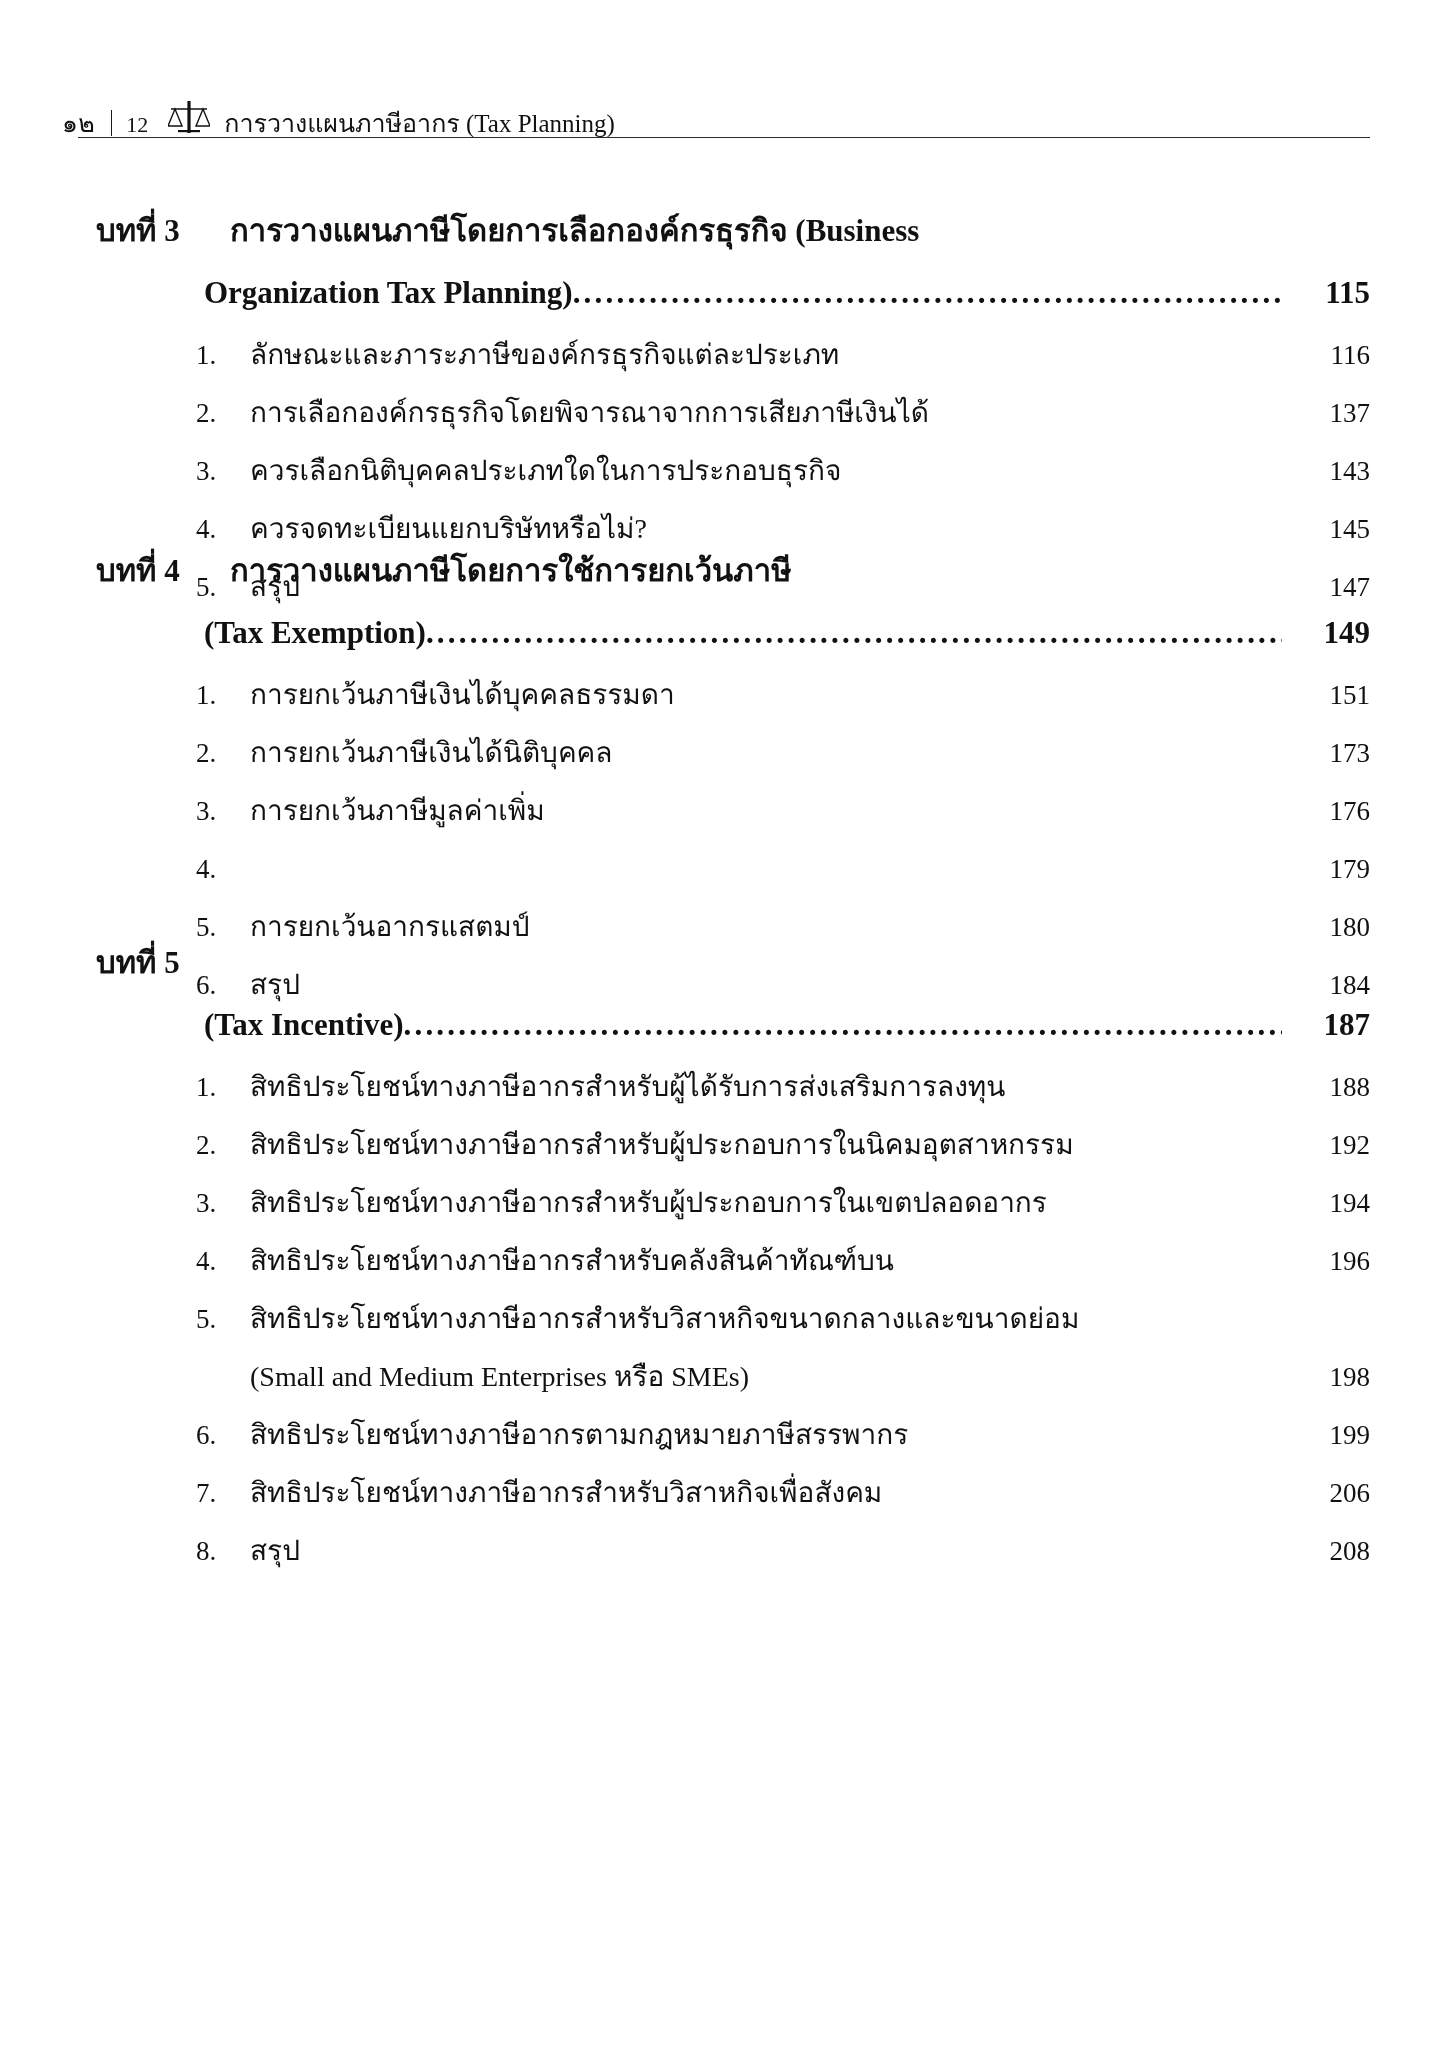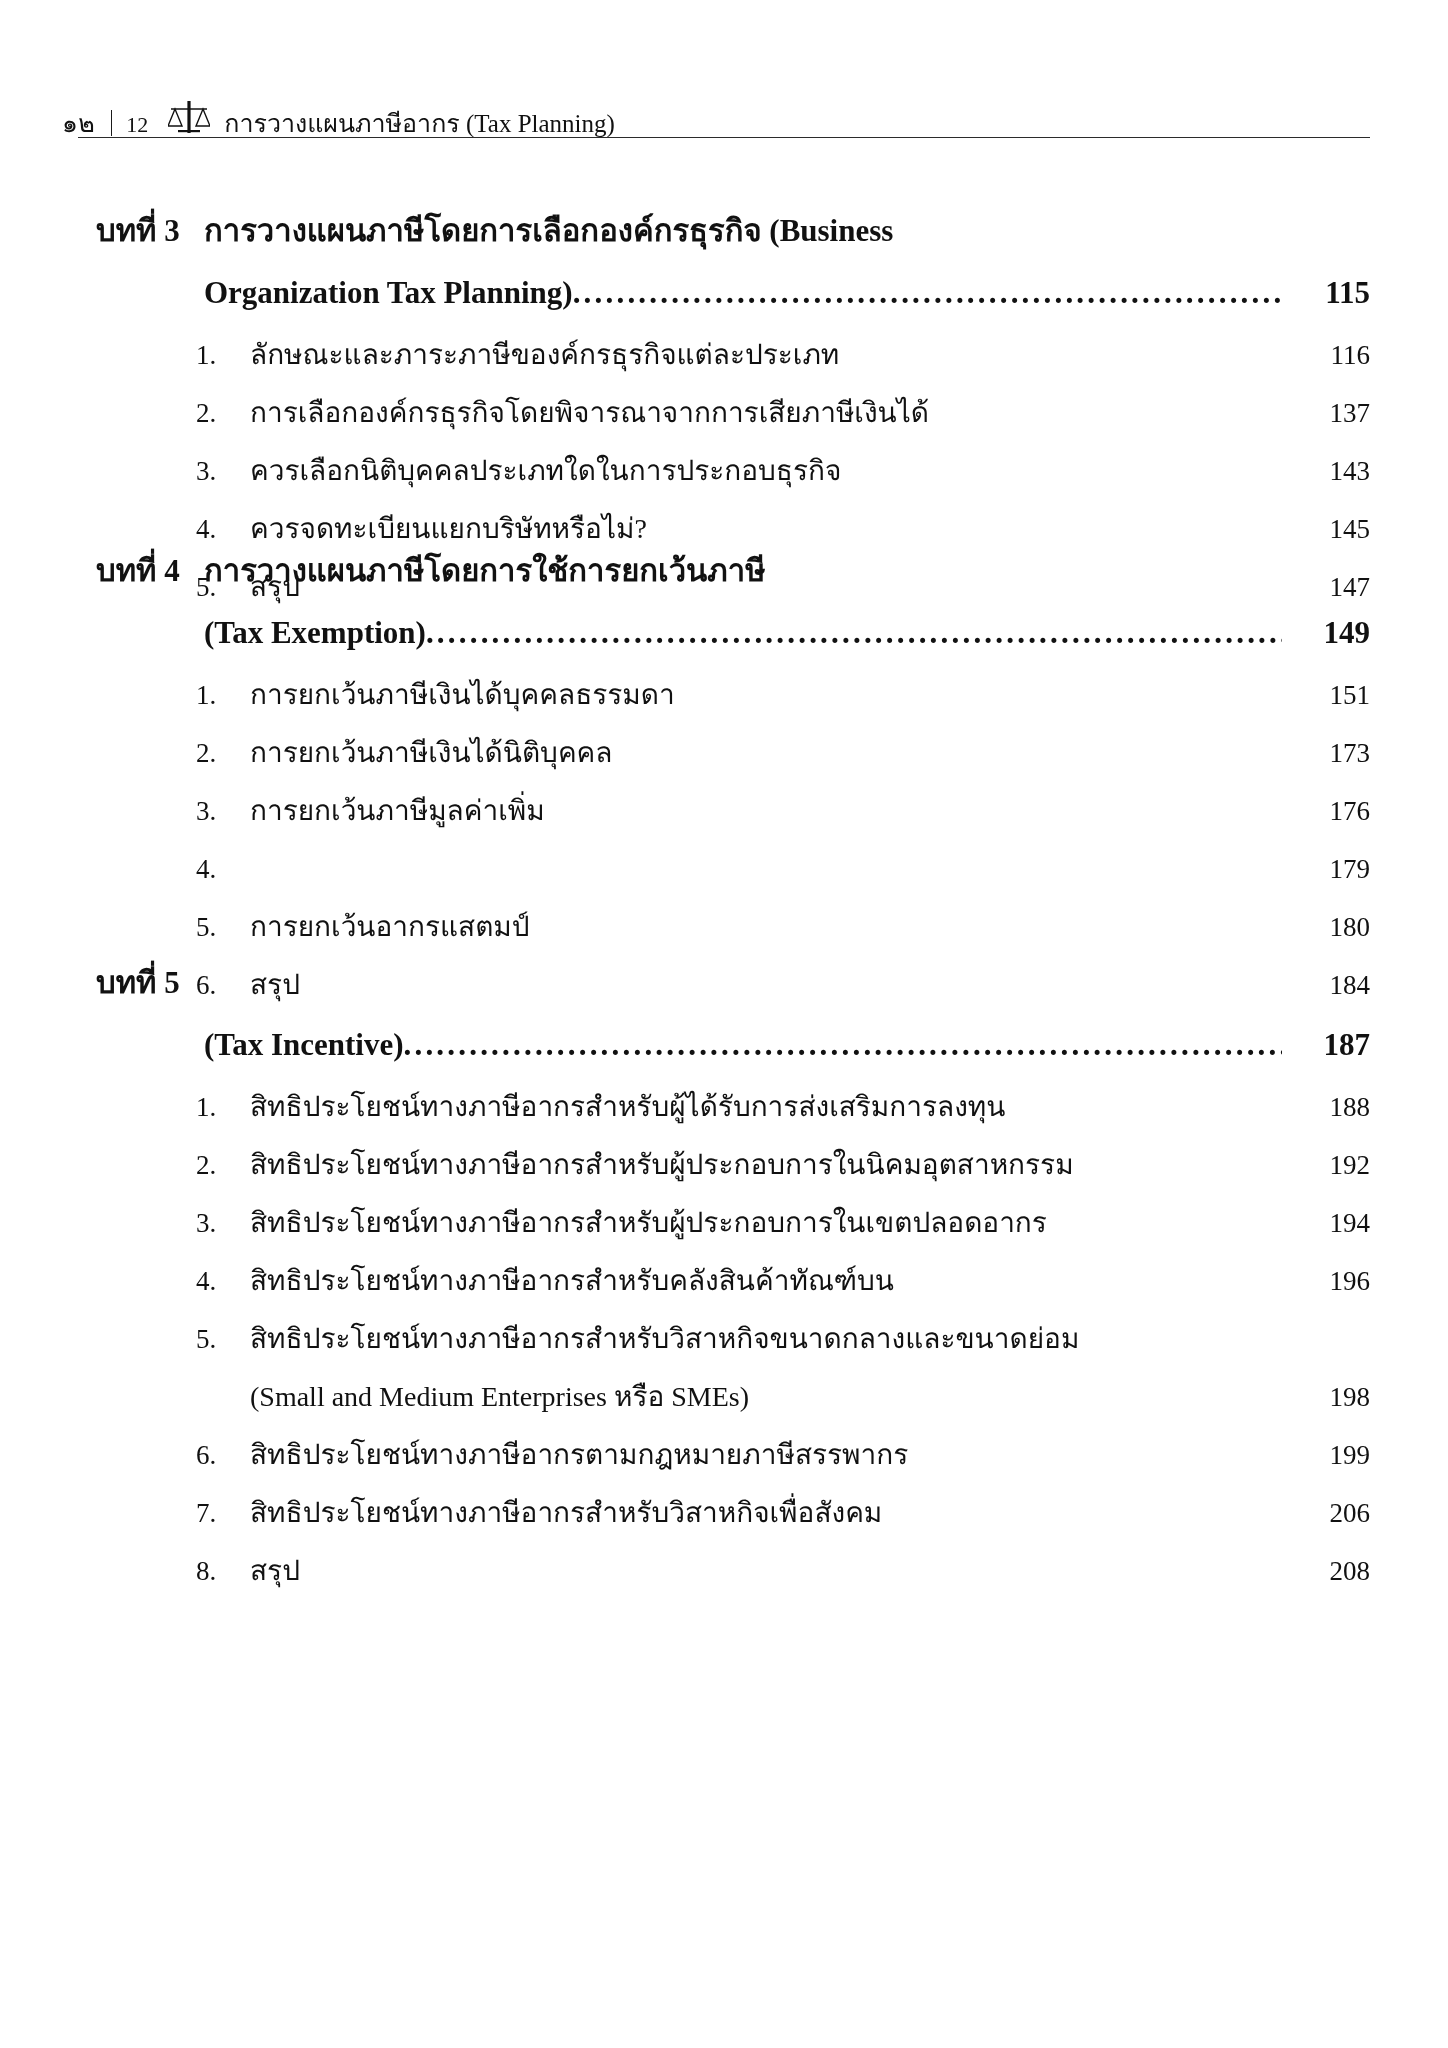--- a/index.html
+++ b/index.html
@@ -83,20 +83,21 @@
   }
   .chap-label {
     width: 108px;
     flex: 0 0 108px;
     font-weight: bold;
     font-size: 31px;
   }
   .chap-title {
     font-weight: bold;
     font-size: 31px;
+    margin-left: 26px;
   }
   .chap-head-line2 {
     display: flex;
     align-items: baseline;
     font-weight: bold;
     font-size: 31px;
     line-height: 62px;
     padding-left: 108px;
     white-space: nowrap;
   }
@@ -267,21 +268,21 @@
             <span class="item-page">180</span>
           </div>
           <div class="item">
             <span class="item-num">6.</span>
             <span class="item-text thai">สรุป</span>
             <span class="item-spacer"></span>
             <span class="item-page">184</span>
           </div>
         </div>
       </div>
-      <div class="chapter" style="top: 952px;">
+      <div class="chapter" style="top: 932px;">
         <div class="chap-head-line">
           <span class="chap-label thai">บทที่ 5</span>
         </div>
         <div class="chap-head-line2">
           <span class="chap-title2 thai">(Tax Incentive)</span>
           <span class="dotfill">......................................................................................................</span>
           <span class="chap-page">187</span>
         </div>
         <div class="items">
           <div class="item">

